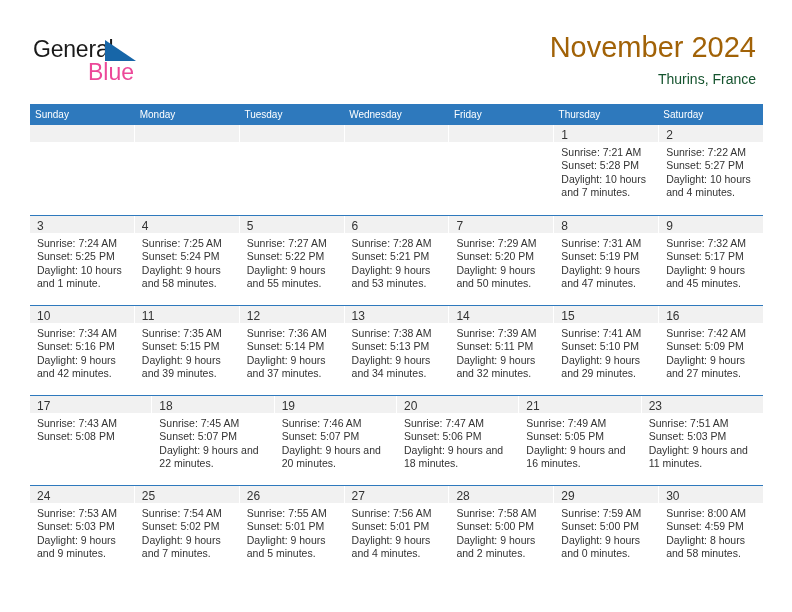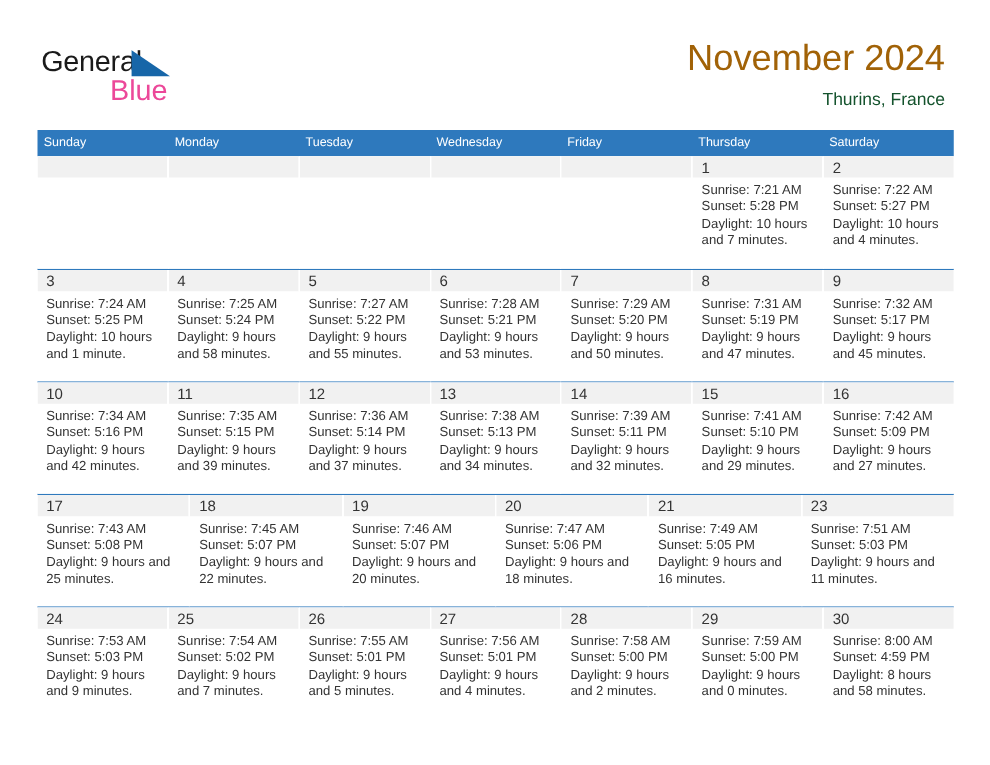--- a/index.html
+++ b/index.html
@@ -333,21 +333,20 @@
               <div class="info-wrap">Daylight: 9 hours and 27 minutes.</div>
             </div>
           </div>
         </div>
         <div class="week">
           <div class="day">
             <div class="daynum-band"><span class="daynum">17</span></div>
             <div class="info">
               <div class="info-line">Sunrise: 7:43 AM</div>
               <div class="info-line">Sunset: 5:08 PM</div>
-              <div class="info-wrap">Daylight: 9 hours and 25 minutes.</div>
             </div>
           </div>
           <div class="day">
             <div class="daynum-band"><span class="daynum">18</span></div>
             <div class="info">
               <div class="info-line">Sunrise: 7:45 AM</div>
               <div class="info-line">Sunset: 5:07 PM</div>
               <div class="info-wrap">Daylight: 9 hours and 22 minutes.</div>
             </div>
           </div>

